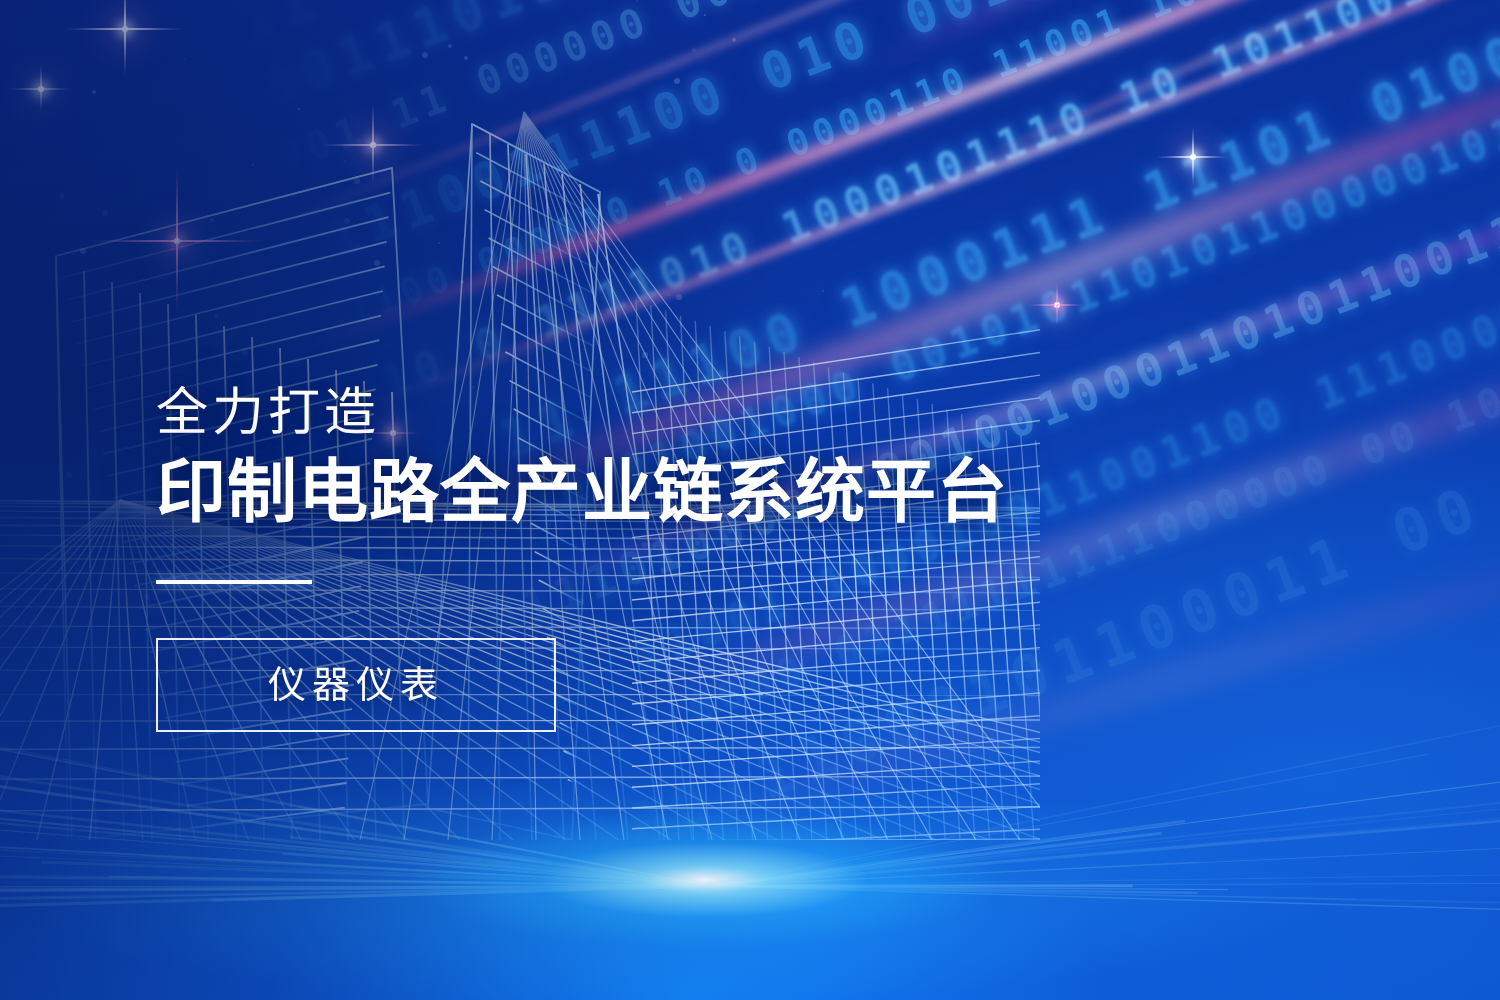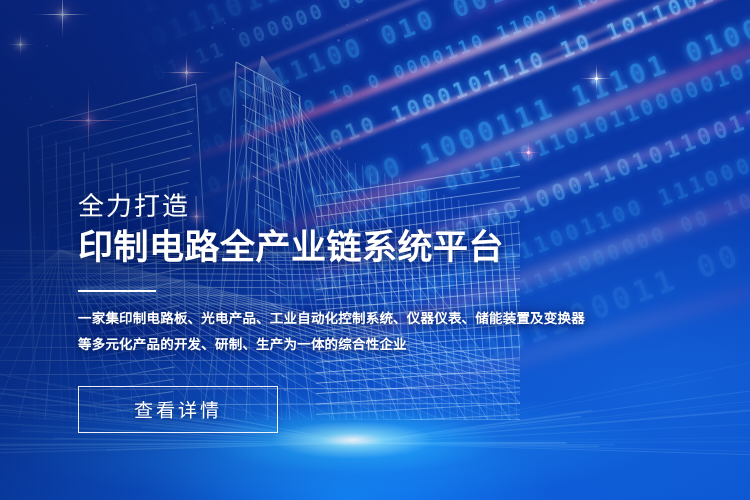--- a/index.html
+++ b/index.html
@@ -596,21 +596,17 @@
   <div class="layer" id="bg-vignette"></div>
 
   <div id="copy">
 
     <div id="eyebrow">全力打造</div>
 
     <h1 id="headline">印制电路全产业链系统平台</h1>
 
     <div id="rule"></div>
 
-    <div id="desc">
-      <div>一家集印制电路板、光电产品、工业自动化控制系统、仪器仪表、储能装置及变换器</div>
-      <div>等多元化产品的开发、研制、生产为一体的综合性企业</div>
-    </div>
-
-    <button id="cta">查看详情</button>
+
+    <button id="cta">仪器仪表</button>
   </div>
 
 </div>
 
 </body></html>

